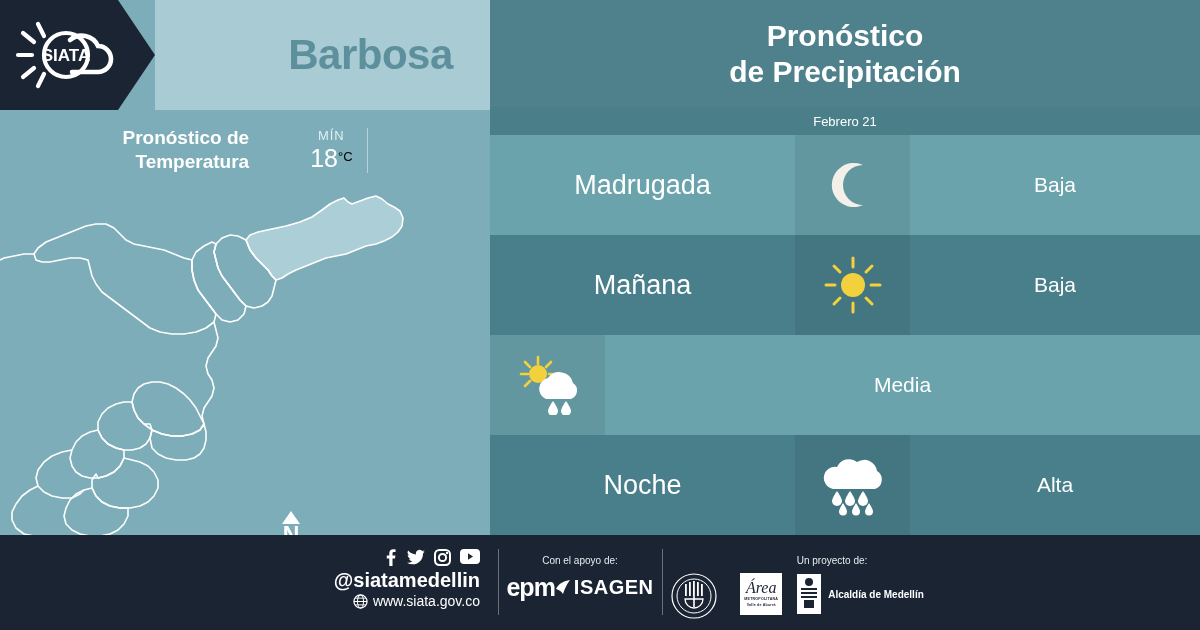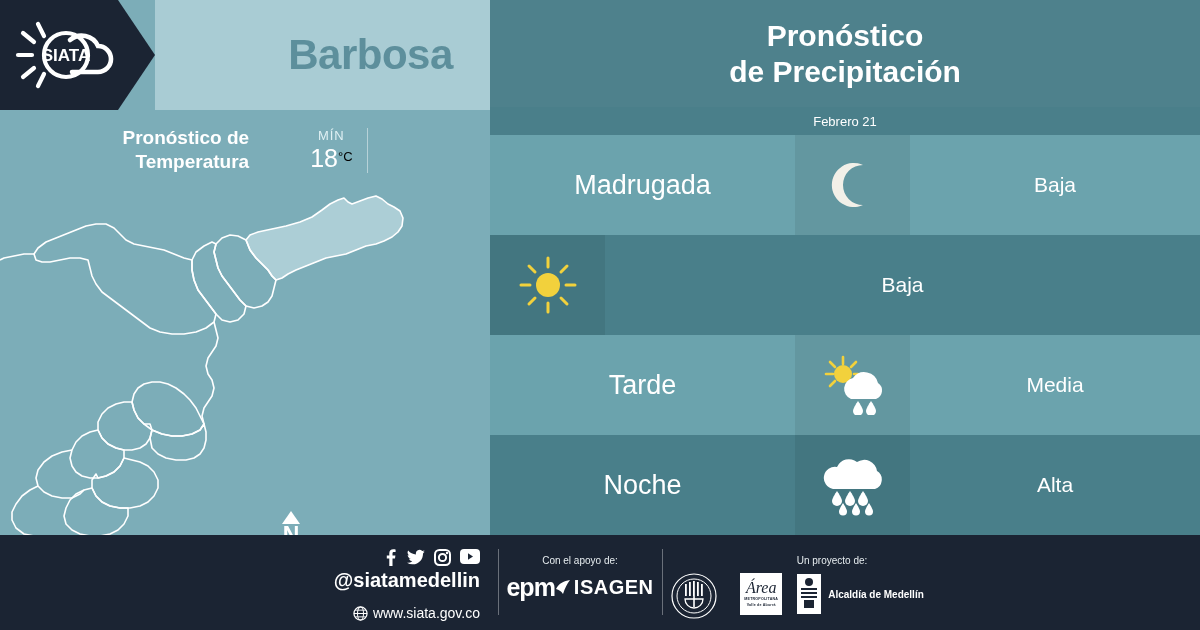--- a/index.html
+++ b/index.html
@@ -105,21 +105,21 @@
     background:#1b2433;
   }
   .foot-social{
     position:absolute; left:300px; top:14px; width:180px; text-align:right;
     color:#ffffff;
   }
   .social-icons{ display:flex; justify-content:flex-end; gap:9px; margin-bottom:2px;}
   .handle{ font-size:20px; font-weight:bold; color:#ffffff; line-height:24px; }
   .site-line{
     display:flex; align-items:center; justify-content:flex-end; gap:5px;
-    font-size:14px; color:#ffffff; margin-top:13px;
+    font-size:14px; color:#ffffff; margin-top:1px;
   }
   .divider{
     position:absolute; top:14px; width:1px; height:66px;
     background:rgba(255,255,255,.35);
   }
   .foot-group{ position:absolute; text-align:center; color:#ffffff; }
   .foot-cap{ font-size:10px; color:#e6ecef; margin-bottom:7px; display:block; }
   .logo-row{ display:flex; align-items:center; justify-content:center; gap:0; }
   .epm-text{ font-size:25px; font-weight:bold; letter-spacing:-1px; }
   .isagen-text{ font-size:20px; font-weight:bold; letter-spacing:.5px; }
@@ -250,40 +250,40 @@
         <div class="col-period">Madrugada</div>
         <div class="col-icon">
           <svg width="56" height="56" viewBox="0 0 56 56">
             <path fill="#f2f0e8" d="M38 8 A22 22 0 1 0 38 48 A17 17 0 0 1 38 8 Z"></path>
           </svg>
         </div>
         <div class="col-level">Baja</div>
       </div>
 
       <div class="fc-row dark">
+        <div class="col-period">Mañana</div>
         <div class="col-icon">
           <svg width="60" height="60" viewBox="0 0 60 60">
             <g stroke="#f2d13c" stroke-width="3" stroke-linecap="round">
               <line x1="30" y1="3" x2="30" y2="12"></line>
               <line x1="30" y1="48" x2="30" y2="57"></line>
               <line x1="3" y1="30" x2="12" y2="30"></line>
               <line x1="48" y1="30" x2="57" y2="30"></line>
               <line x1="11" y1="11" x2="17" y2="17"></line>
               <line x1="43" y1="43" x2="49" y2="49"></line>
               <line x1="11" y1="49" x2="17" y2="43"></line>
               <line x1="43" y1="17" x2="49" y2="11"></line>
             </g>
             <circle cx="30" cy="30" r="12" fill="#f2d13c"></circle>
           </svg>
         </div>
         <div class="col-level">Baja</div>
       </div>
 
       <div class="fc-row light">
-        <div class="col-period">Tarde</div>
         <div class="col-icon">
           <svg width="64" height="60" viewBox="0 0 64 60">
             <g stroke="#f2d13c" stroke-width="2.6" stroke-linecap="round">
               <line x1="22" y1="2" x2="22" y2="9"></line>
               <line x1="5" y1="19" x2="12" y2="19"></line>
               <line x1="9" y1="7" x2="14" y2="12"></line>
               <line x1="35" y1="7" x2="30" y2="12"></line>
               <line x1="9" y1="31" x2="14" y2="26"></line>
               <line x1="37" y1="19" x2="33" y2="19"></line>
             </g>

